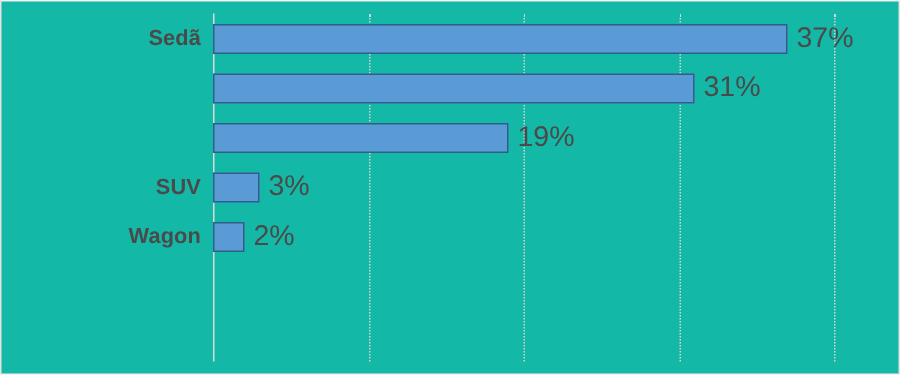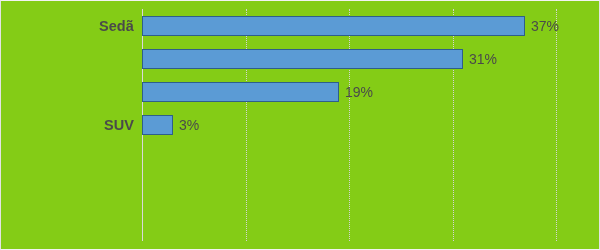--- a/index.html
+++ b/index.html
@@ -9,21 +9,21 @@
   }
   body {
     font-family: "Liberation Sans", sans-serif;
   }
 
   #chart-frame {
     position: relative;
     width: 600px;
     height: 250px;
     box-sizing: border-box;
-    background: #84cc16;
+    background: #14b8a6;
     border-left: 1px solid #e3e3e3;
     border-right: 1px solid #e3e3e3;
     border-top: 1px solid #f2f2f2;
     border-bottom: 1px solid #f2f2f2;
     overflow: hidden;
   }
 
   
   #plot-area {
     position: absolute;
@@ -87,21 +87,21 @@
 
   .bar {
     height: 20px;
     background: #5b9bd5;
     border: 1.2px solid #2e5f8a;
     box-sizing: border-box;
     flex: none;
   }
 
   .value-label {
-    font-size: 14px;
+    font-size: 19px;
     color: #4a4a4a;
     margin-left: 6px;
     white-space: nowrap;
   }
 </style>
 </head>
 <body>
 
 <div id="chart-frame">
 
@@ -140,16 +140,23 @@
 
 
     <div class="bar-row">
       <span class="cat-label">SUV</span>
       <span class="bar-wrap">
         <span class="bar" style="width:31px;"></span>
         <span class="value-label">3%</span>
       </span>
     </div>
 
+    <div class="bar-row">
+      <span class="cat-label">Wagon</span>
+      <span class="bar-wrap">
+        <span class="bar" style="width:21px;"></span>
+        <span class="value-label">2%</span>
+      </span>
+    </div>
 
 
   </div>
 </div>
 
 </body></html>

